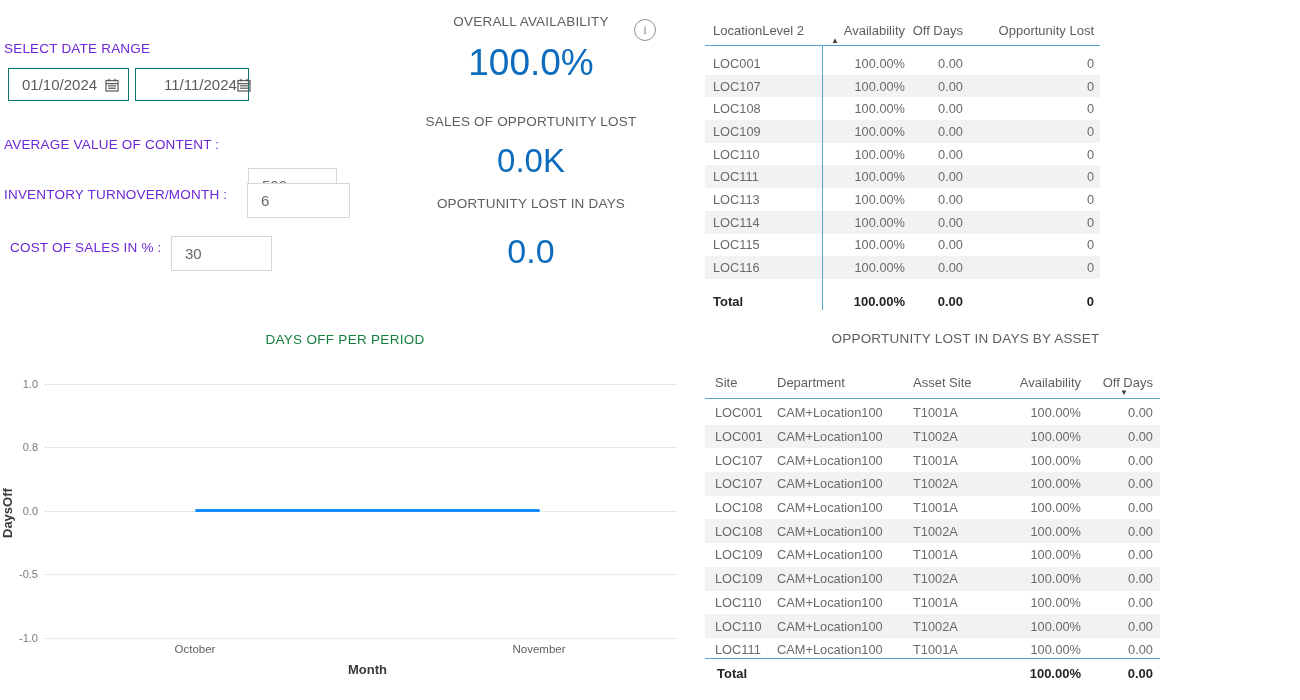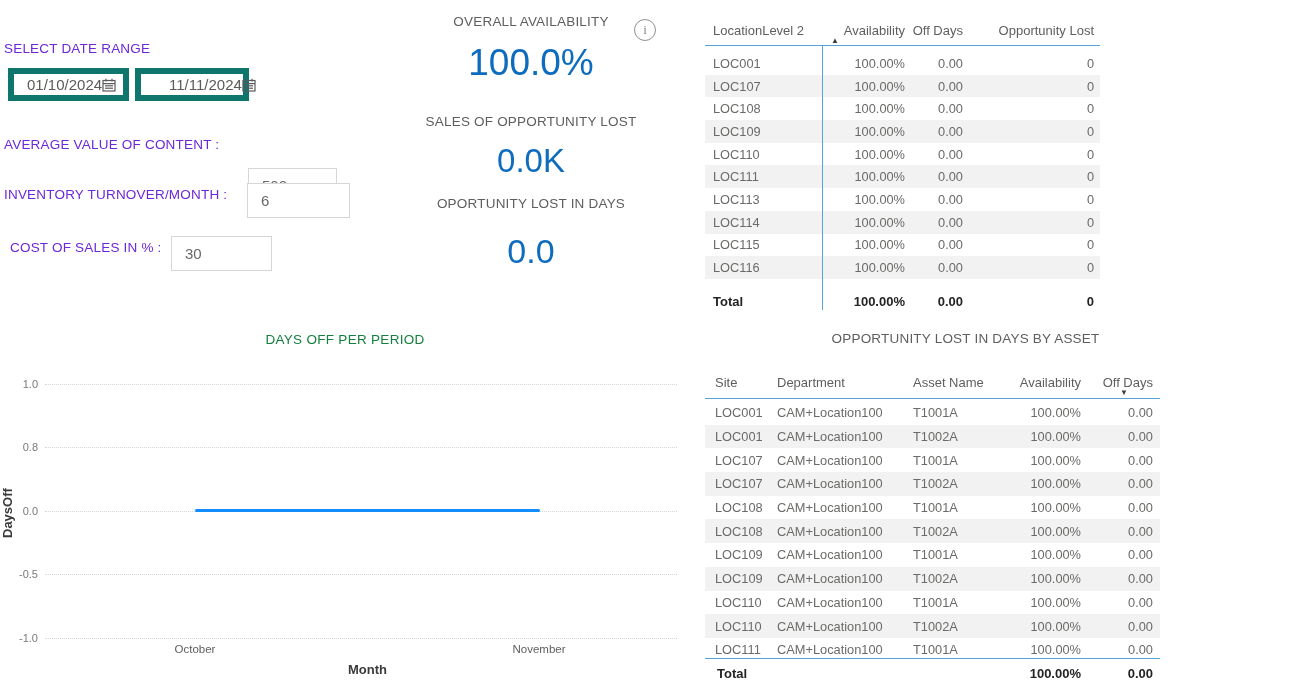--- a/index.html
+++ b/index.html
@@ -2,21 +2,21 @@
 <html><head>
 <meta charset="utf-8">
 <style>
   * { margin:0; padding:0; box-sizing:border-box; }
   html,body { width:1300px; height:700px; background:#fff; overflow:hidden;
               font-family:"Liberation Sans","DejaVu Sans",sans-serif; }
   .abs { position:absolute; }
 
   
   .flabel { font-size:13.5px; color:#6d28d9; letter-spacing:.2px; white-space:nowrap; }
-  .datebox { border:6px solid #0f766e; background:#fff; display:flex; align-items:center;
+  .datebox { border:1px solid #0f766e; background:#fff; display:flex; align-items:center;
              justify-content:space-between; padding:0 9px 0 13px; font-size:15px; color:#5c5b59;
              cursor:pointer; }
   .datebox svg { flex:0 0 auto; }
   .fin { border:1px solid #d8d6d4; background:#fff; font-size:15px; color:#6a6866;
          padding:0 6px 0 13px; outline:none; width:100%; height:100%;
          font-family:"Liberation Sans","DejaVu Sans",sans-serif; }
 
   
   .kwrap { left:400px; top:0; width:262px; height:300px; }
   .klabel { position:absolute; width:100%; text-align:center; font-size:13.5px;
@@ -286,21 +286,21 @@
           <col style="width:72px">
           <col style="width:136px">
           <col style="width:87px">
           <col style="width:86px">
           <col style="width:74px">
         </colgroup>
       <tbody>
           <tr style="height:31px;">
         <th class="s1">Site</th>
         <th class="al">Department</th>
-        <th class="al">Asset Name</th>
+        <th class="al">Asset Site</th>
         <th class="snum">Availability</th>
         <th class="soff">Off Days</th>
       </tr>
     </tbody>
       </table>
     <span class="sort" style="left:415px;bottom:1px;">▼</span>
   </div>
   <div class="clip">
     <table class="t">
       <colgroup>

